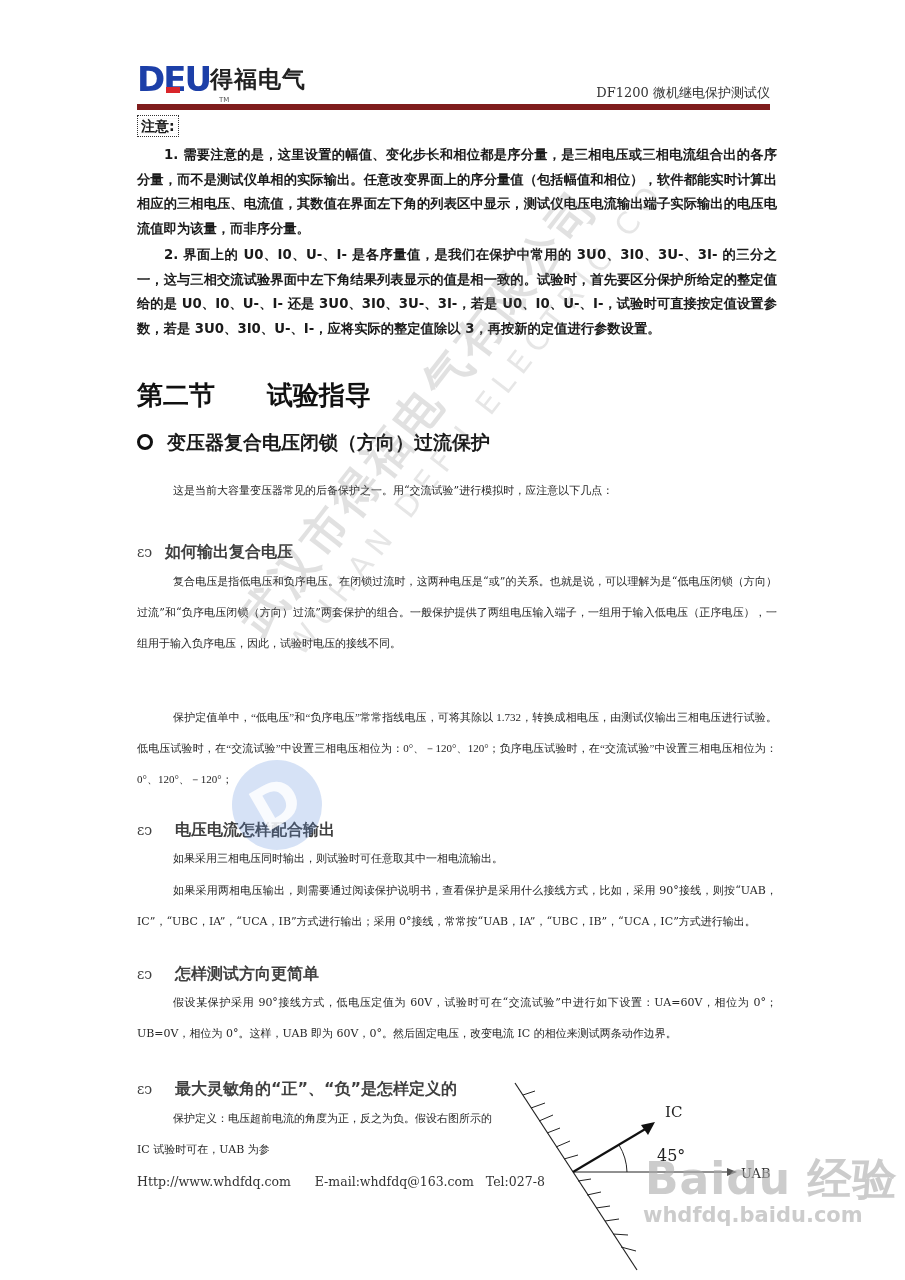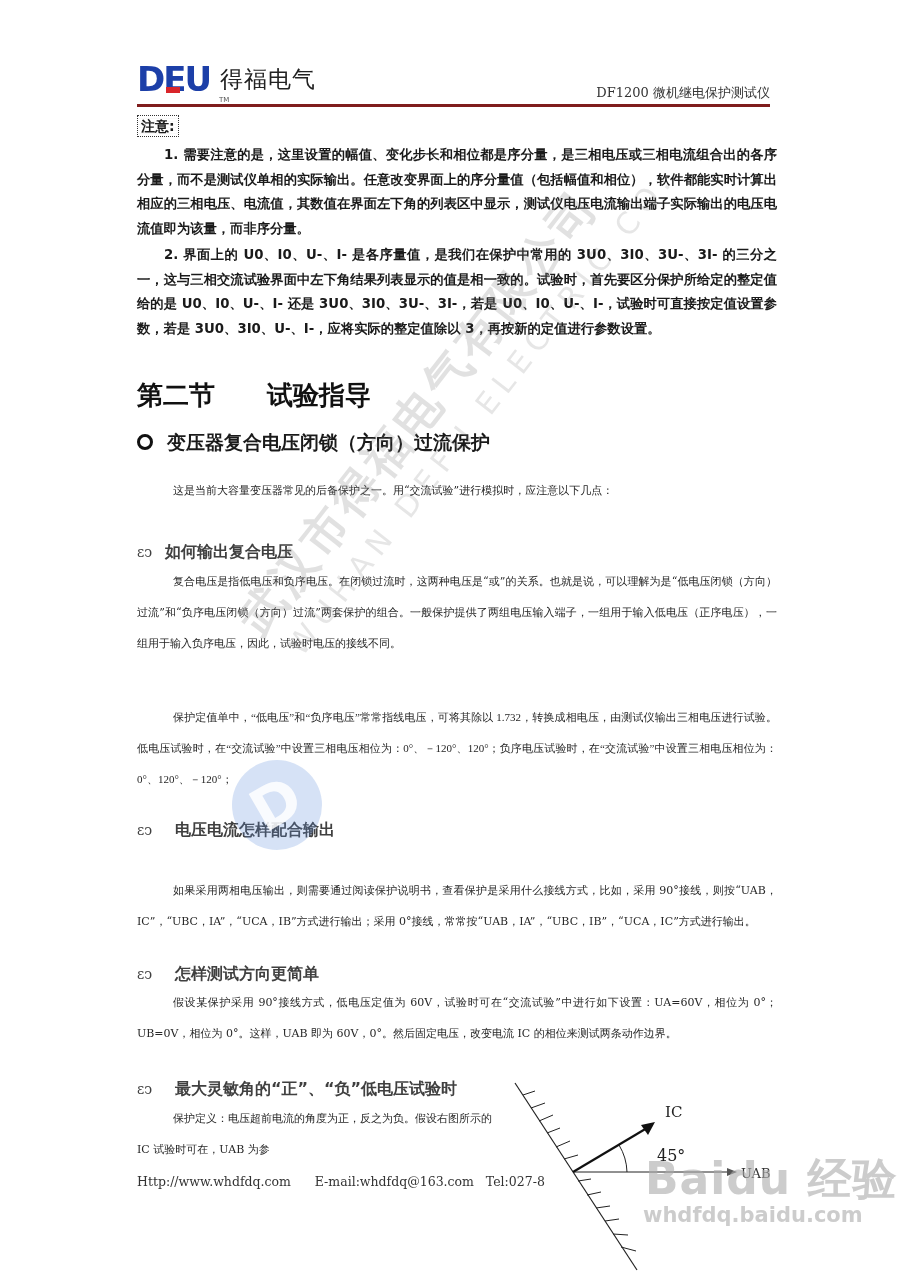--- a/index.html
+++ b/index.html
@@ -2,29 +2,29 @@
 <html><head>
 <meta charset="utf-8">
 <style>
   html, body { margin: 0; padding: 0; background: #ffffff; }
   body { width: 905px; height: 1280px; position: relative; overflow: hidden;
          font-family: "DejaVu Serif", "Liberation Serif", serif; color: #1a1a1a; }
   .page { position: absolute; left: 0; top: 0; width: 905px; height: 1280px; }
 
   
   .header { position: absolute; left: 137px; top: 62px; width: 633px; height: 42px;
-            border-bottom: 3px solid #7f1d1d; }
+            border-bottom: 6px solid #7f1d1d; }
   .logo { position: absolute; left: 0; top: 2px; display: flex; align-items: flex-end; }
   .logo-mark { font-family: "DejaVu Sans", sans-serif; font-weight: 900; font-size: 34px;
                color: #1c3fa8; letter-spacing: -2px; line-height: 30px; position: relative; }
   .logo-mark .e { position: relative; display: inline-block; }
   .logo-mark .e::after { content: ""; position: absolute; left: 3px; right: 4px; bottom: 1px; height: 6px; background: #d9252a; }
   .logo-tm { font-size: 7px; color: #555; position: absolute; left: 82px; top: -4px; font-family: "DejaVu Sans", sans-serif; margin-top: 36px; }
-  .logo-text { font-family: "DejaVu Sans", sans-serif; font-weight: normal; font-size: 23px;
-               color: #222; margin-left: 10px; letter-spacing: 1px; line-height: 30px; }
+  .logo-text { font-family: "DejaVu Sans", sans-serif; font-weight: bold; font-size: 23px;
+               color: #222; letter-spacing: 1px; line-height: 30px; }
   .header-right { position: absolute; right: 0; bottom: 2px; font-size: 13px; color: #333; }
 
   
   .notice-tag { position: absolute; left: 137px; top: 115px; border: 1px dotted #333;
                 padding: 0 3px; font-family: "DejaVu Sans", sans-serif; font-weight: bold; font-size: 14px;
                 line-height: 20px; background: repeating-linear-gradient(0deg, #fff, #fff 2px, #f3f3f3 3px); }
 
   .bold-para { position: absolute; left: 137px; width: 640px; font-family: "DejaVu Sans", sans-serif;
                font-weight: bold; font-size: 13.3px; line-height: 24.5px; color: #1a1a1a;
                text-indent: 27px; text-align: justify; }
@@ -97,31 +97,32 @@
     <span class="glyph">ɛↄ</span>
     <span>如何输出复合电压</span>
   </div>
   <div class="para" style="top:566px;">复合电压是指低电压和负序电压。在闭锁过流时，这两种电压是“或”的关系。也就是说，可以理解为是“低电压闭锁（方向）过流”和“负序电压闭锁（方向）过流”两套保护的组合。一般保护提供了两组电压输入端子，一组用于输入低电压（正序电压），一组用于输入负序电压，因此，试验时电压的接线不同。</div>
   <div class="para" style="top:702px;font-family:Liberation Serif, serif;">保护定值单中，“低电压”和“负序电压”常常指线电压，可将其除以 1.732，转换成相电压，由测试仪输出三相电压进行试验。低电压试验时，在“交流试验”中设置三相电压相位为：0°、－120°、120°；负序电压试验时，在“交流试验”中设置三相电压相位为：0°、120°、－120°；</div>
 
   <div class="subhead" style="top:818px;">
     <span class="glyph wide">ɛↄ</span>
     <span>电压电流怎样配合输出</span>
   </div>
+  <div class="para" style="top:843px;">如果采用三相电压同时输出，则试验时可任意取其中一相电流输出。</div>
   <div class="para" style="top:875px;">如果采用两相电压输出，则需要通过阅读保护说明书，查看保护是采用什么接线方式，比如，采用 90°接线，则按“UAB，IC”，“UBC，IA”，“UCA，IB”方式进行输出；采用 0°接线，常常按“UAB，IA”，“UBC，IB”，“UCA，IC”方式进行输出。</div>
 
   <div class="subhead" style="top:962px;">
     <span class="glyph wide">ɛↄ</span>
     <span>怎样测试方向更简单</span>
   </div>
   <div class="para" style="top:987px;">假设某保护采用 90°接线方式，低电压定值为 60V，试验时可在“交流试验”中进行如下设置：UA=60V，相位为 0°；UB=0V，相位为 0°。这样，UAB 即为 60V，0°。然后固定电压，改变电流 IC 的相位来测试两条动作边界。</div>
 
   <div class="subhead" style="top:1077px;">
     <span class="glyph wide">ɛↄ</span>
-    <span>最大灵敏角的“正”、“负”低电压试验时</span>
+    <span>最大灵敏角的“正”、“负”是怎样定义的</span>
   </div>
   <div class="para" style="top:1103px; width:355px;">保护定义：电压超前电流的角度为正，反之为负。假设右图所示的 IC 试验时可在，UAB 为参</div>
 
   <div class="footer"><span>Http://www.whdfdq.com</span>      <span>E-mail:whdfdq@163.com</span>   <span>Tel:027-8</span></div>
 
   <svg class="diagram" viewBox="0 0 300 205">
     <g stroke="#222" stroke-width="1.2" fill="none">
       <line x1="10" y1="8" x2="132" y2="195"></line>
       <g stroke-width="1">
         <line x1="18" y1="20" x2="30" y2="16"></line>

